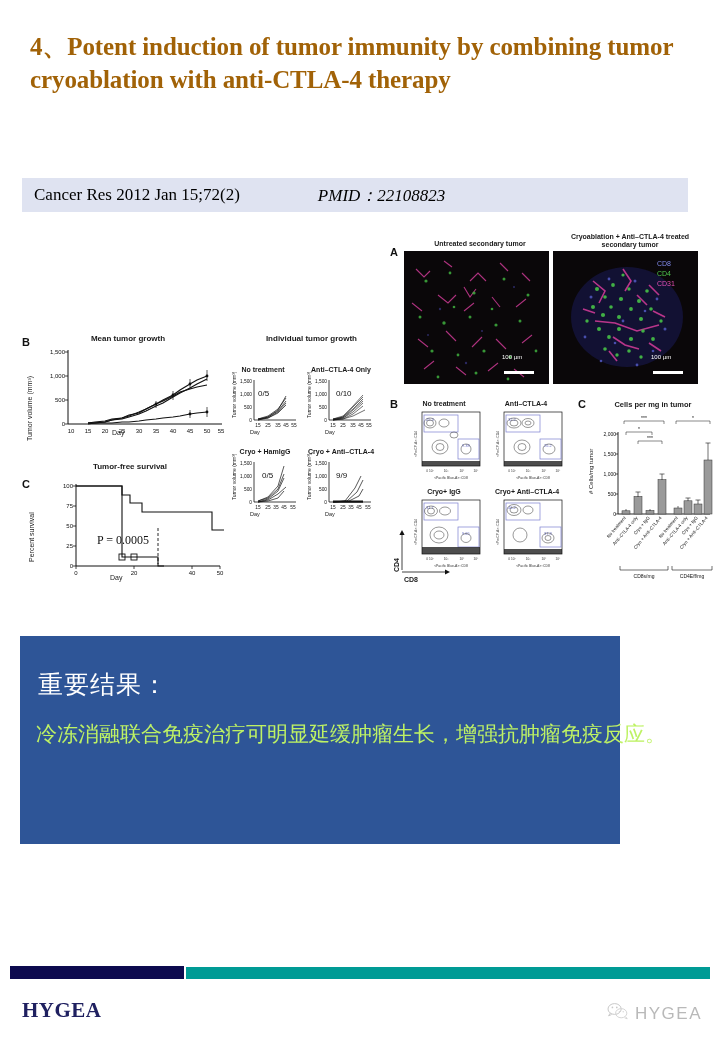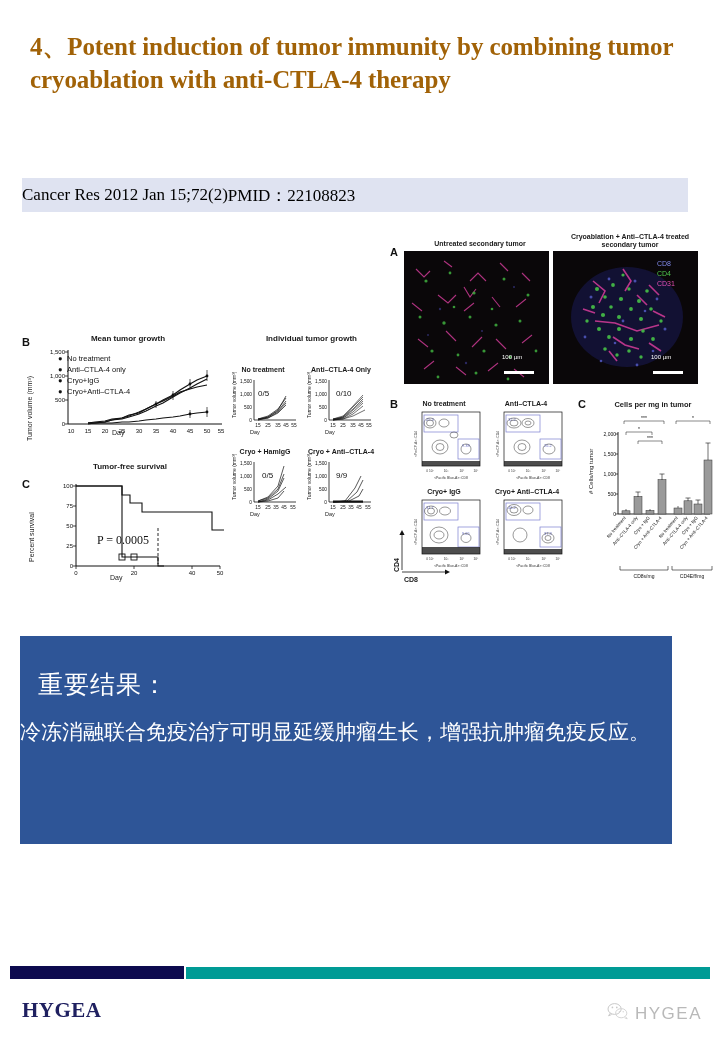--- a/index.html
+++ b/index.html
@@ -37,24 +37,27 @@
     top: 178px;
     width: 666px;
     height: 34px;
     background: #dfe3f1;
     display: flex;
     align-items: center;
   }
   .citation-journal {
     font-family: "Liberation Serif", serif;
     font-size: 17px;
+    margin-left: 12px;
   }
   .citation-pmid {
     font-family: "Liberation Serif", serif;
     font-size: 17px;
+    margin-left: 78px;
+    font-style: italic;
   }
 
   
   .figure-area {
     position: absolute;
     left: 0px;
     top: 226px;
     width: 720px;
     height: 380px;
   }
@@ -84,43 +87,43 @@
     transform: rotate(-90deg);
     transform-origin: left top;
     white-space: nowrap;
   }
 
   
   .result-box {
     position: absolute;
     left: 20px;
     top: 636px;
-    width: 652px;
+    width: 600px;
     height: 208px;
     background: #2e5597;
   }
   .result-heading {
     position: absolute;
     left: 18px;
     top: 32px;
     font-family: "DejaVu Sans", sans-serif;
     font-size: 25px;
     color: #ffffff;
     font-weight: normal;
     letter-spacing: 1px;
   }
   .result-body {
     position: absolute;
-    left: 0;
+    left: 16px;
     top: 82px;
     width: 640px;
-    font-family: Liberation Mono, monospace;
+    font-family: Liberation Sans, sans-serif;
     font-size: 21px;
     line-height: 1.55;
-    color: #ffffff;
+    color: #bef264;
   }
 
   
   .footer-bar-navy {
     position: absolute;
     left: 10px;
     top: 966px;
     width: 174px;
     height: 13px;
     background: #0d0a4e;
@@ -233,26 +236,20 @@
     <g fill="#111">
       <circle cx="122" cy="58" r="1.4"></circle>
         <circle cx="139" cy="49" r="1.4"></circle>
       <circle cx="156" cy="38" r="1.4"></circle>
         <circle cx="173" cy="30" r="1.4"></circle>
       <circle cx="156" cy="68" r="1.4"></circle>
         <circle cx="173" cy="66" r="1.4"></circle>
     </g>
   </svg>
 
-  <div style="position:absolute; left:58px; top:128px; font-family:'Liberation Sans',sans-serif; font-size:7.5px; line-height:1.45; color:#111;">
-    <div><span style="display:inline-block;width:9px;">●</span><span>No treatment</span></div>
-    <div><span style="display:inline-block;width:9px;">●</span><span>Anti–CTLA-4 only</span></div>
-    <div><span style="display:inline-block;width:9px;">●</span><span>Cryo+IgG</span></div>
-    <div><span style="display:inline-block;width:9px;">●</span><span>Cryo+Anti–CTLA-4</span></div>
-  </div>
 
   <div class="panel-letter" style="left:22px; top:252px;">C</div>
   <div class="panel-caption" style="left:60px; top:236px; width:140px; font-size:8px;">Tumor-free survival</div>
   <div class="axis-label vert-label" style="left:28px; top:336px; font-size:7px;">Percent survival</div>
   <div class="axis-label" style="left:110px; top:348px; font-size:7px;">Day</div>
 
   <svg width="200" height="100" style="position:absolute; left:34px; top:250px;">
     <line x1="42" y1="90" x2="186" y2="90" stroke="#111" stroke-width="1"></line>
     <line x1="42" y1="8" x2="42" y2="90" stroke="#111" stroke-width="1"></line>
     <g font-family="Liberation Sans, sans-serif" font-size="6" fill="#111" text-anchor="end">

